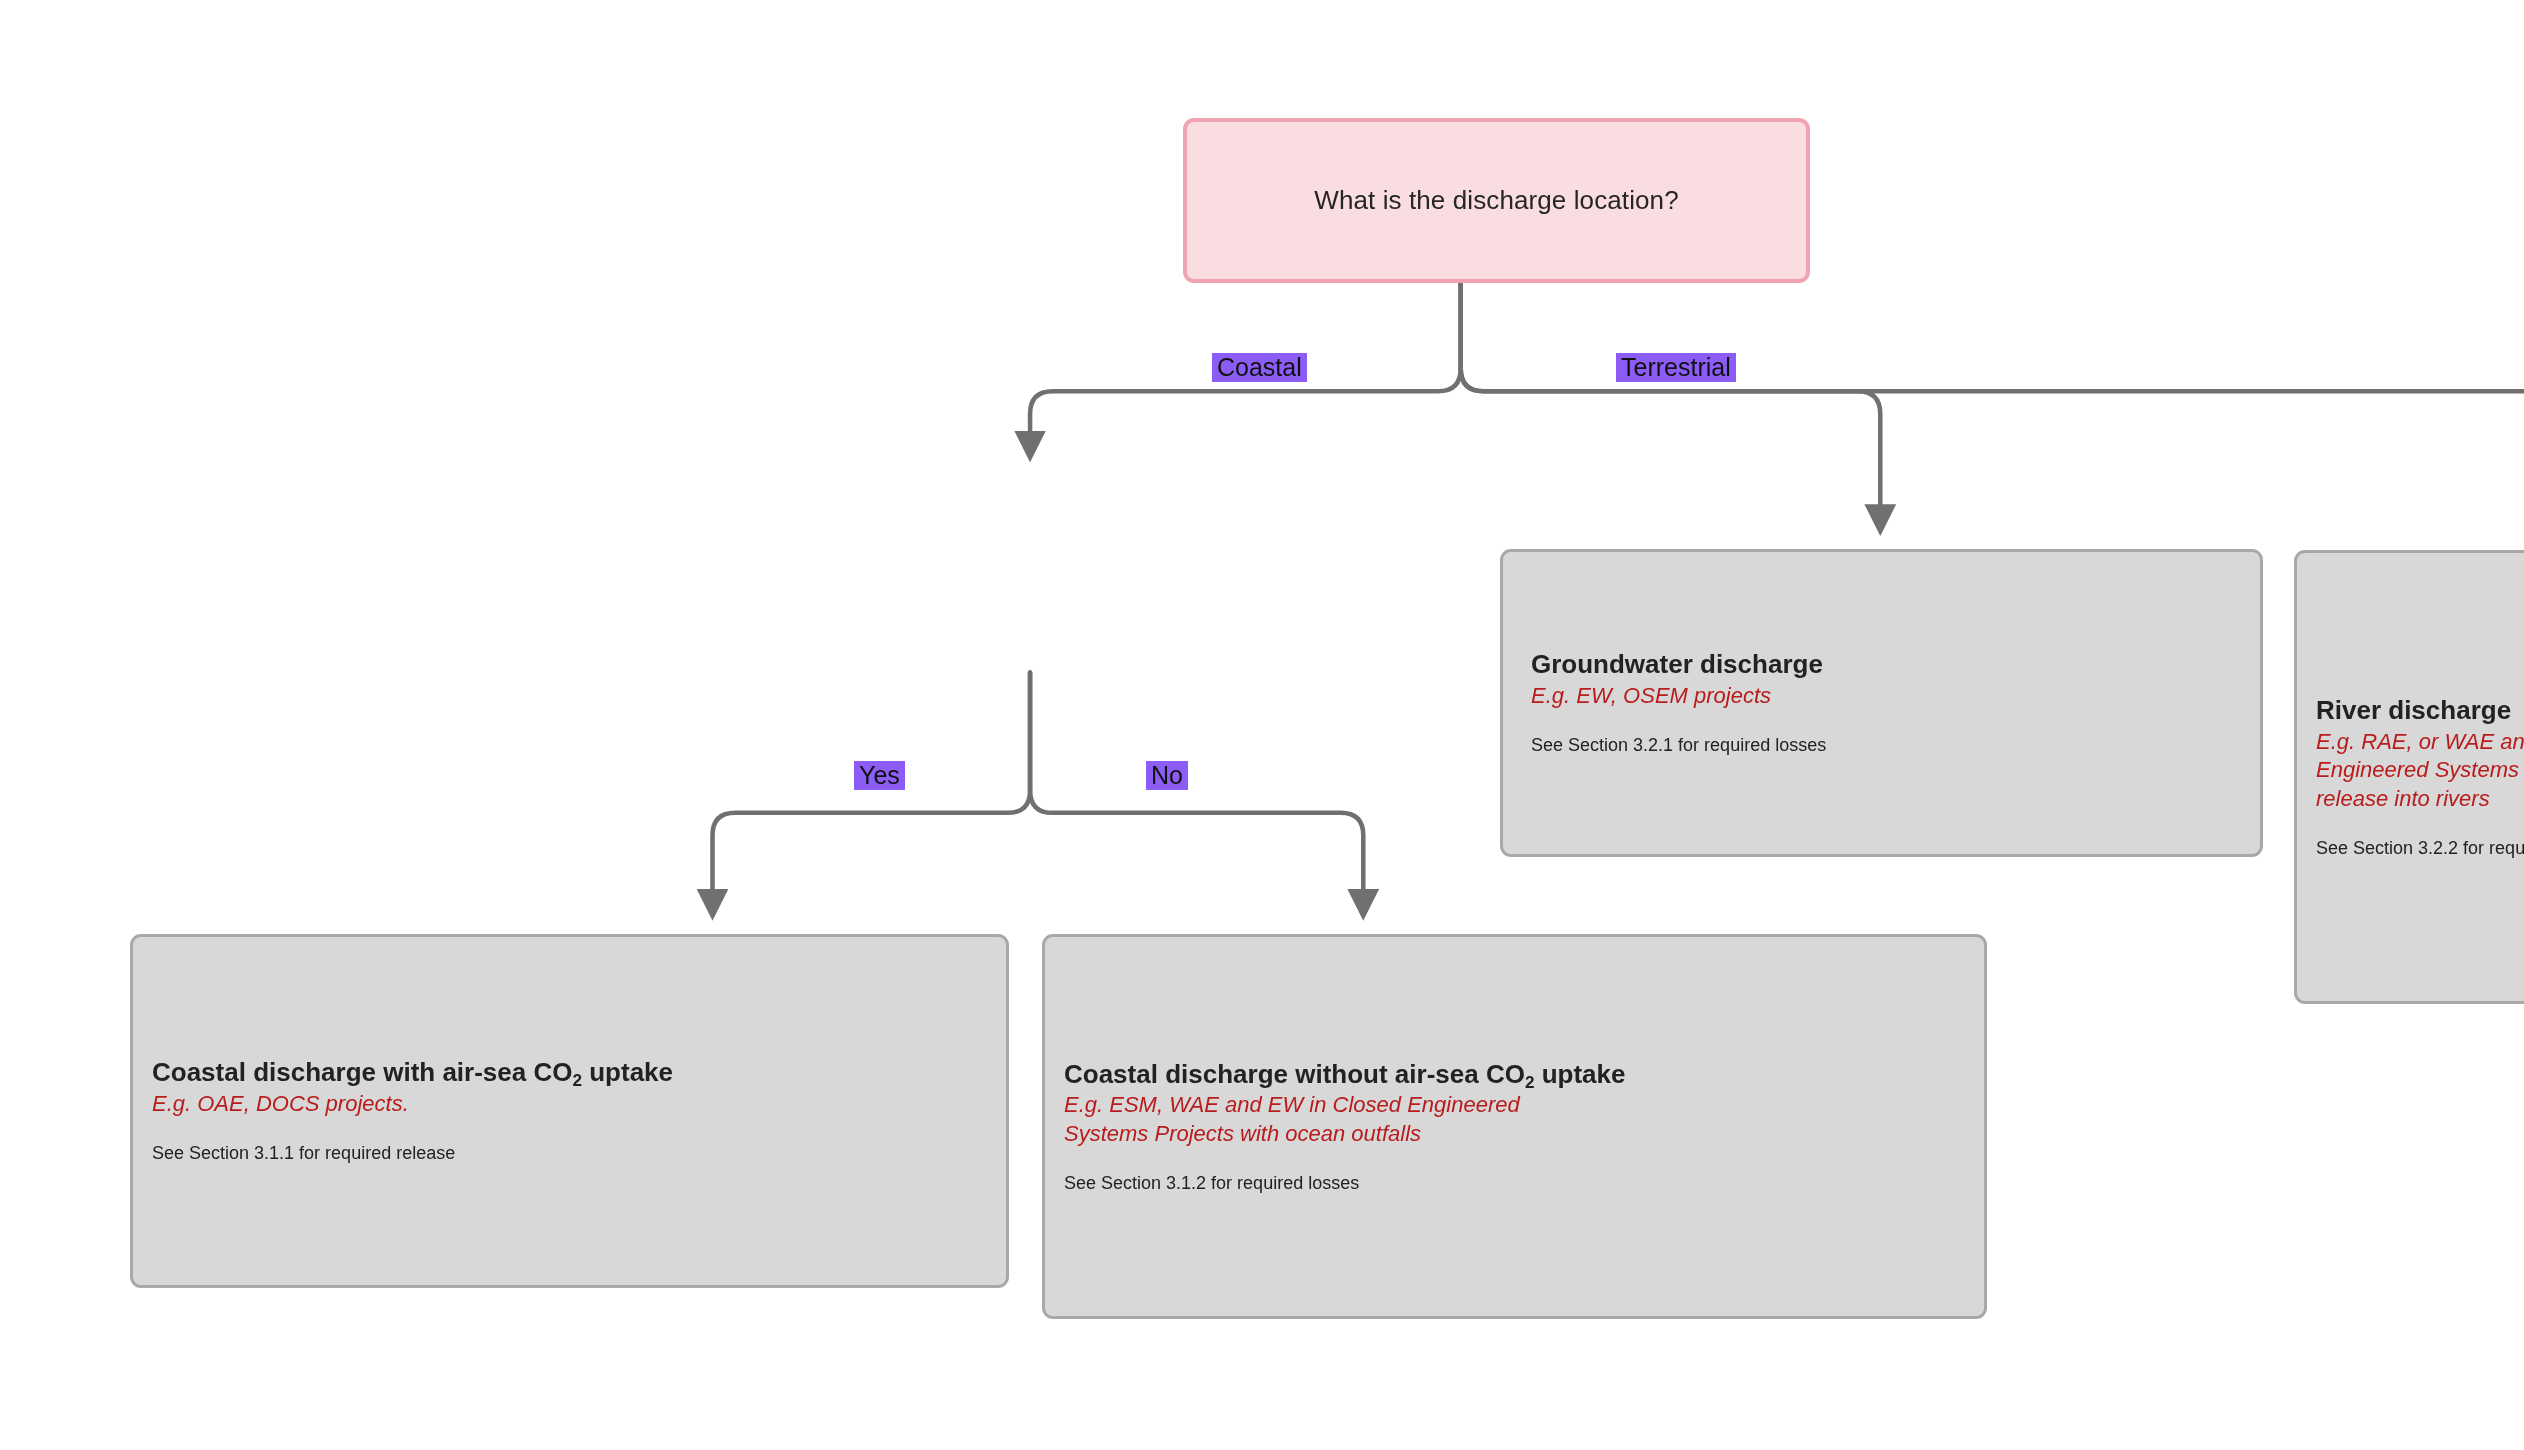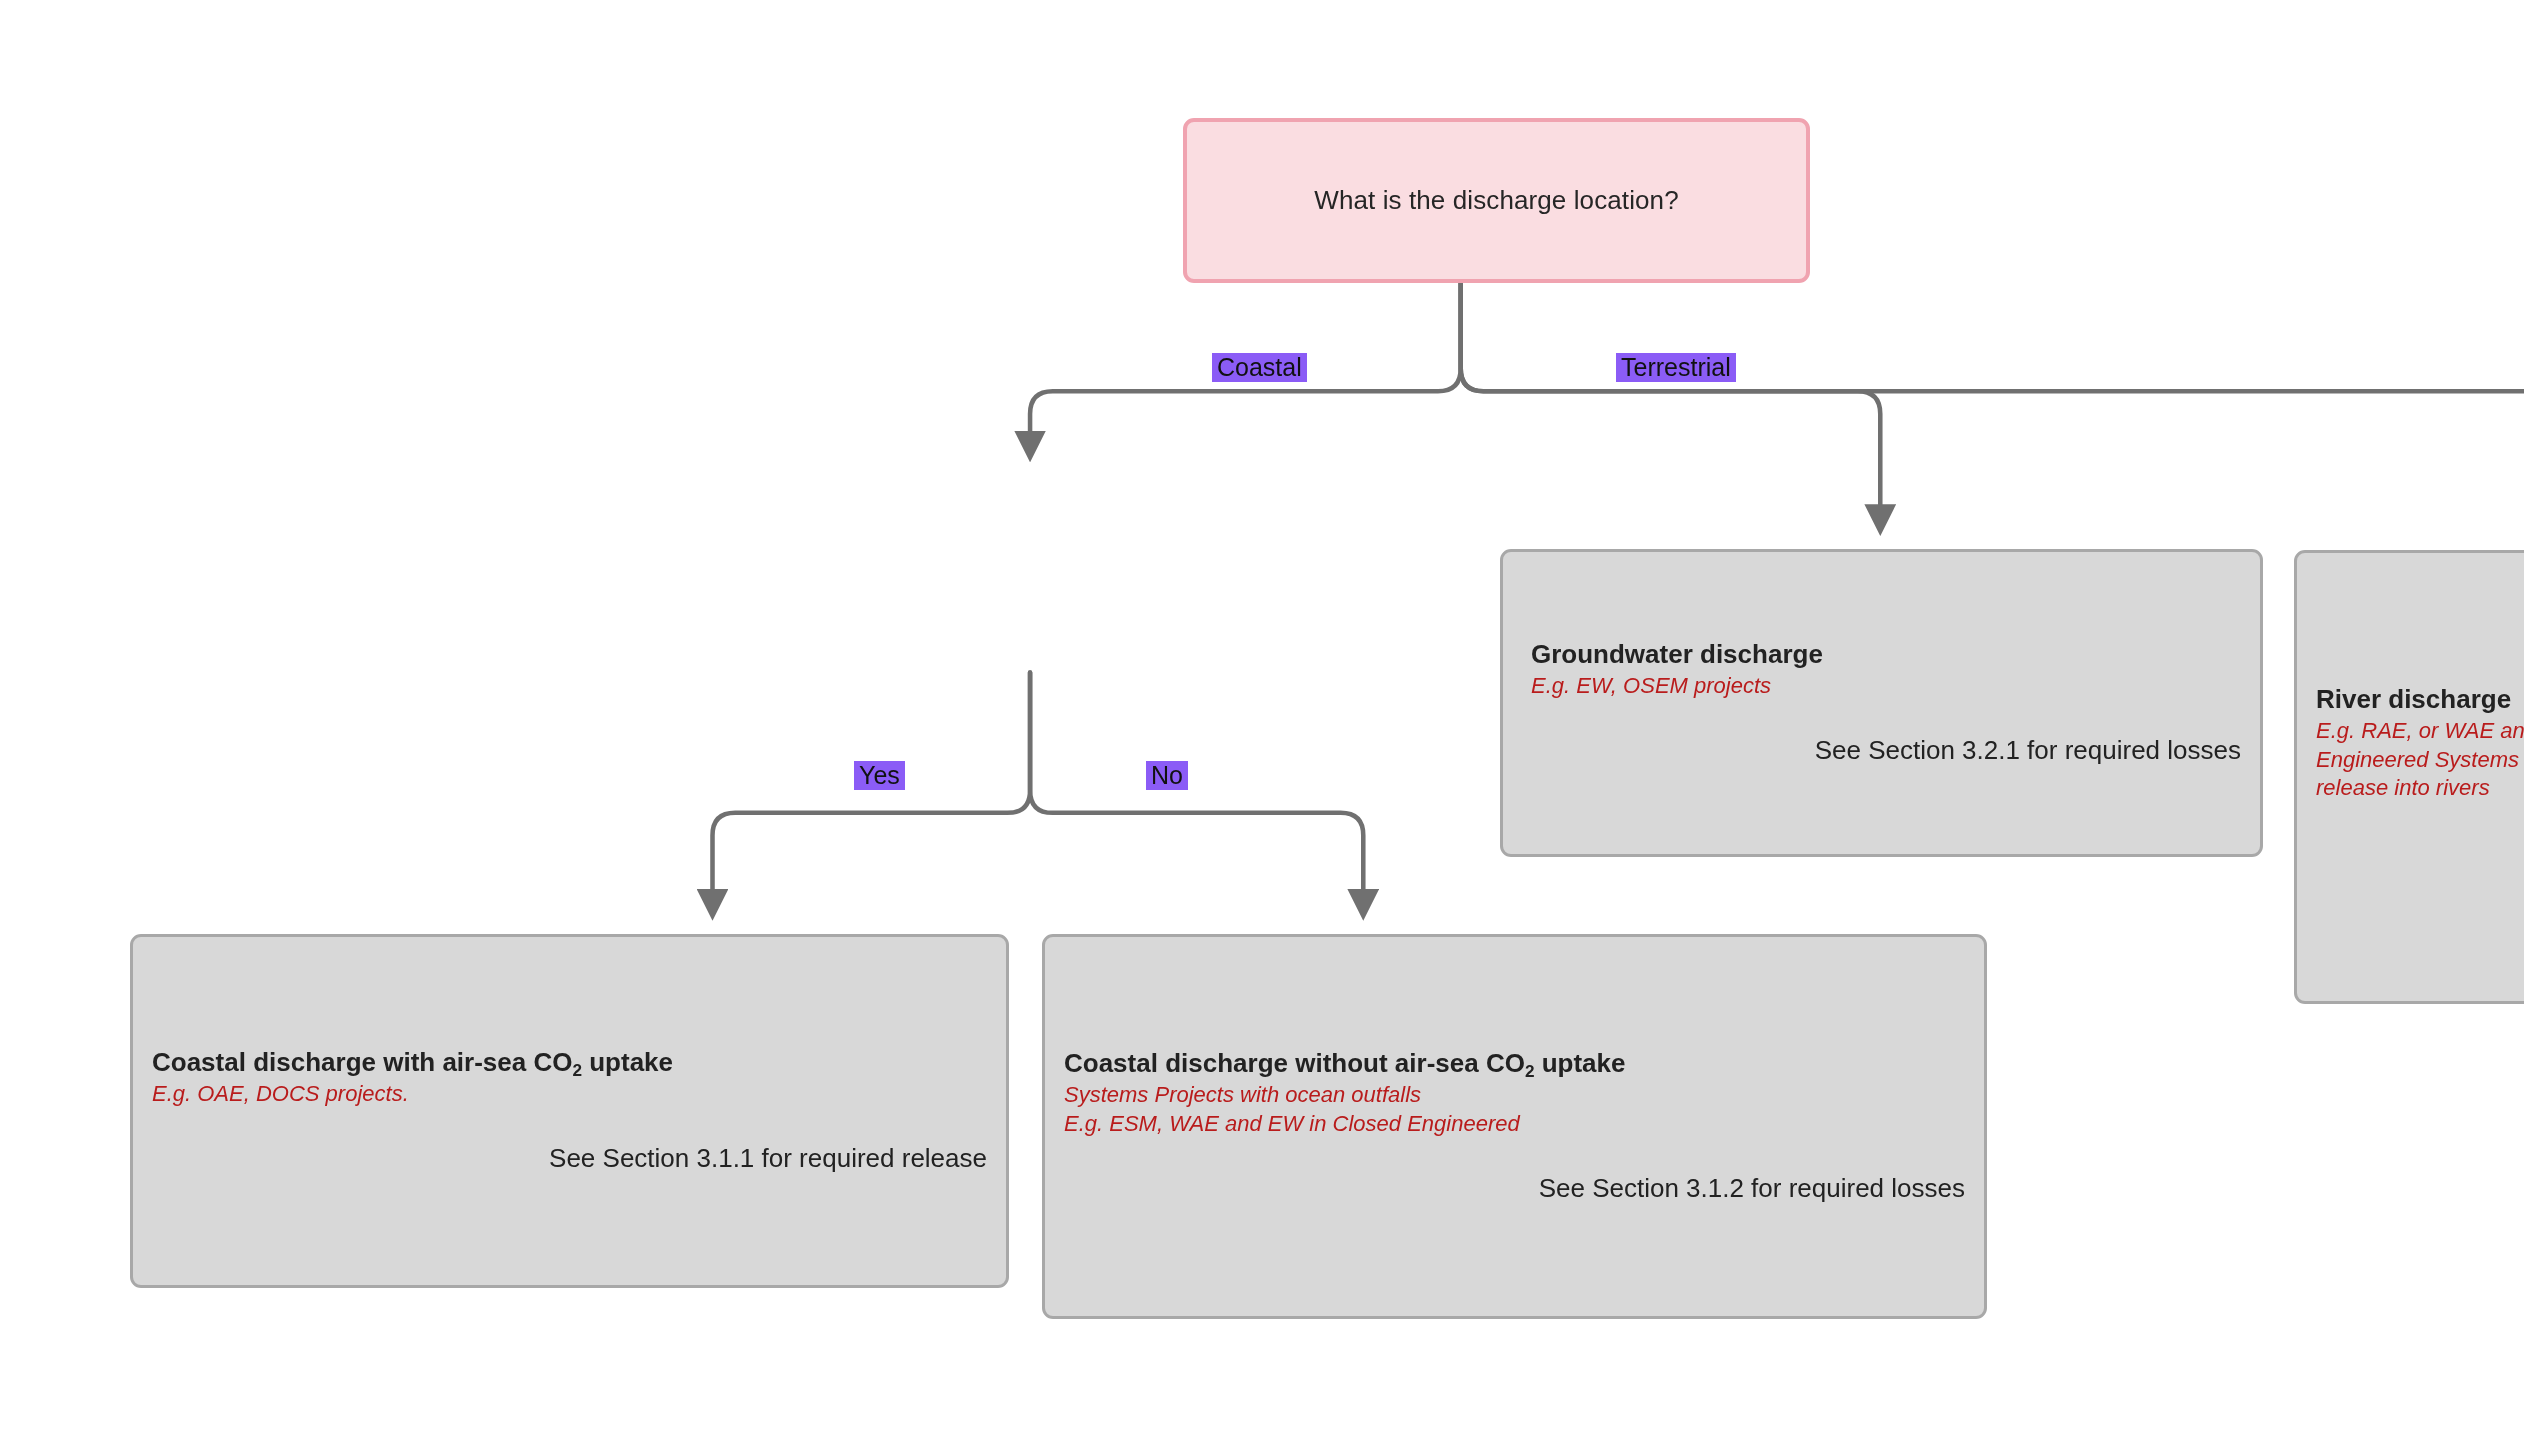--- a/index.html
+++ b/index.html
@@ -71,24 +71,23 @@
     line-height: 1.30;
   }
   .node.outcome .eg {
     font-style: italic;
     color: #b91c1c;
     font-size: 22px;
     line-height: 1.30;
   }
   .node.outcome .ref {
     color: #222222;
-    font-size: 26px;
+    font-size: 18px;
     line-height: 1.30;
     margin-top: 1.30em;
-    text-align: right;
   }
 
   
   .edge-label {
     position: absolute;
     color: #111111;
     font-size: 25px;
     line-height: 1;
     white-space: nowrap;
     background: #8b5cf6;
@@ -165,20 +164,20 @@
       <div class="eg">E.g. OAE, DOCS projects.</div>
       <div class="ref">See Section 3.1.1 for required release</div>
     </div>
   </div>
 
   <div class="node outcome" style="left:1042px; top:934px; width:945px; height:385px;">
     <div class="pad">
       <div class="title">
         <span>Coastal discharge without air-sea CO</span><sub>2</sub><span> uptake</span>
       </div>
+      <div class="eg">E.g. ESM, WAE and EW in Closed Engineered</div>
       <div class="eg">Systems Projects with ocean outfalls</div>
-      <div class="eg">E.g. ESM, WAE and EW in Closed Engineered</div>
       <div class="ref">See Section 3.1.2 for required losses</div>
     </div>
   </div>
 
 </div>
 
 
 </body></html>

